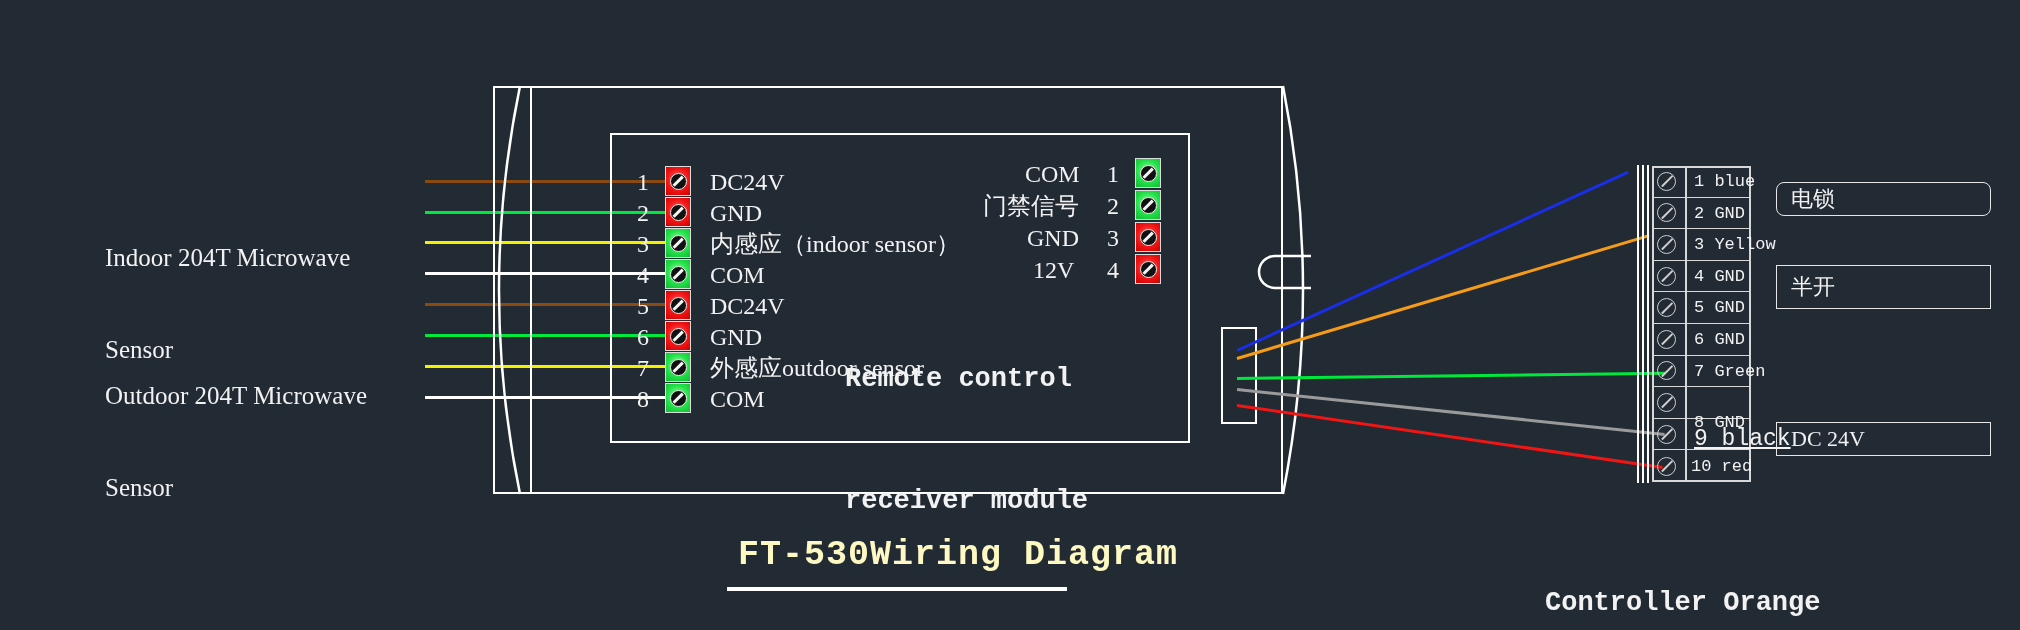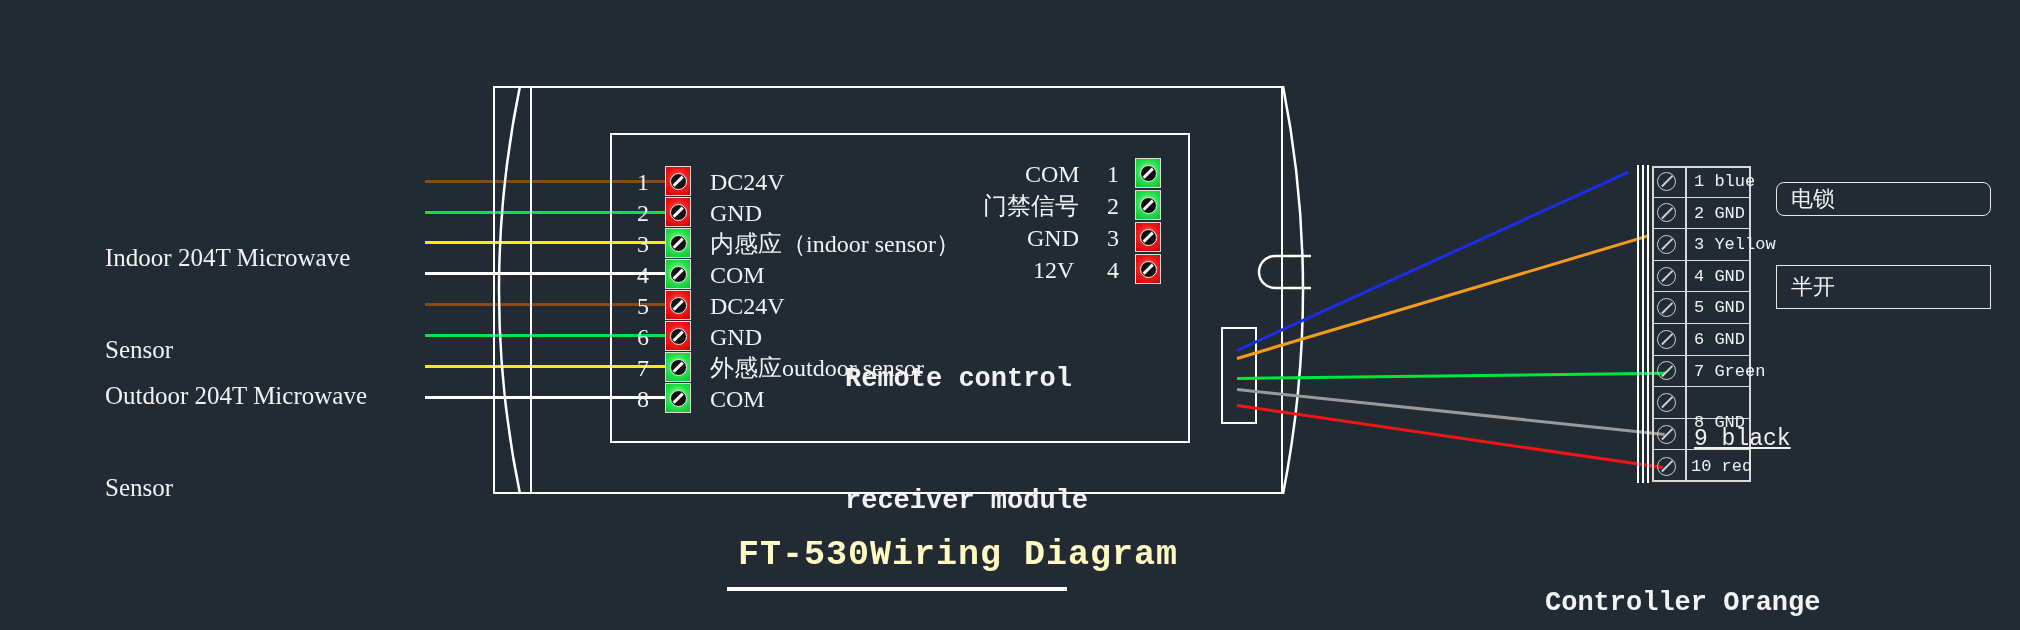--- a/index.html
+++ b/index.html
@@ -318,20 +318,21 @@
   <div class="lbl mono" style="left:1694px; top:267px;  font-size:17px;">4 GND</div>
   <div class="lbl mono" style="left:1694px; top:298px;  font-size:17px;">5 GND</div>
   <div class="lbl mono" style="left:1694px; top:330px;  font-size:17px;">6 GND</div>
   <div class="lbl mono" style="left:1694px; top:362px;  font-size:17px;">7 Green</div>
   <div class="lbl mono" style="left:1694px; top:393px;  font-size:17px;margin-top:20px;">8 GND</div>
   <div class="lbl mono" style="left:1694px; top:425px;  font-size:23px;text-decoration:underline;">9 black</div>
   <div class="lbl mono" style="left:1691px; top:457px;  font-size:17px;">10 red</div>
 
   <div class="fn-box serif" style="left:1776px; top:182px; width:215px; height:34px; font-size:22px;border-radius:8px;">电锁</div>
   <div class="fn-box serif" style="left:1776px; top:241px; width:215px; height:44px; font-size:22px;margin-top:24px;">半开</div>
+  <div class="fn-box serif" style="left:1776px; top:422px; width:215px; height:34px; font-size:22px;">DC 24V</div>
 
   <div class="lbl mono" style="left:1545px; top:512px; font-size:27px; font-weight:bold; line-height:1.35;">
     <div>Controller Orange</div>
     
   </div>
 
   <div id="title" class="mono" style="left:738px; top:535px; font-size:35px;">FT-530Wiring Diagram</div>
   <div id="title-underline" style="left:727px; top:587px; width:340px;"></div>
 
 </div>

